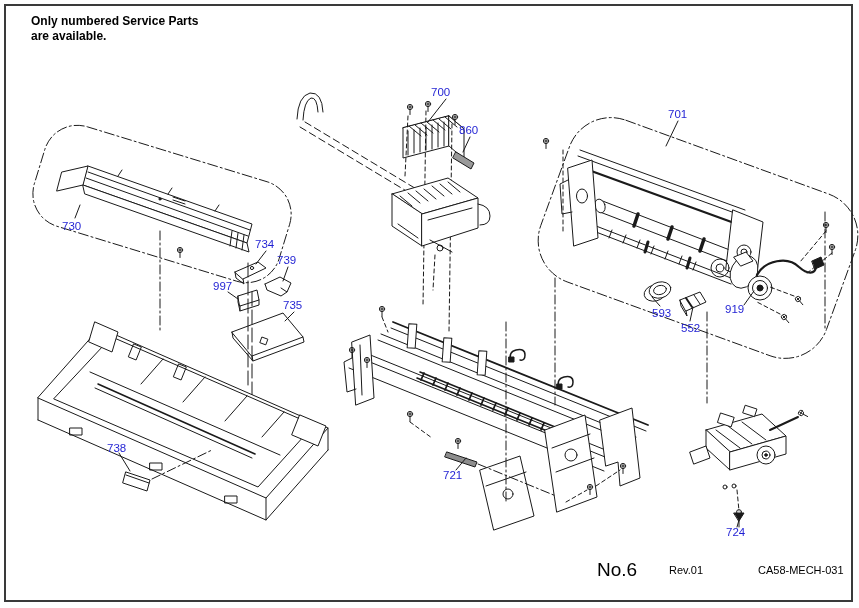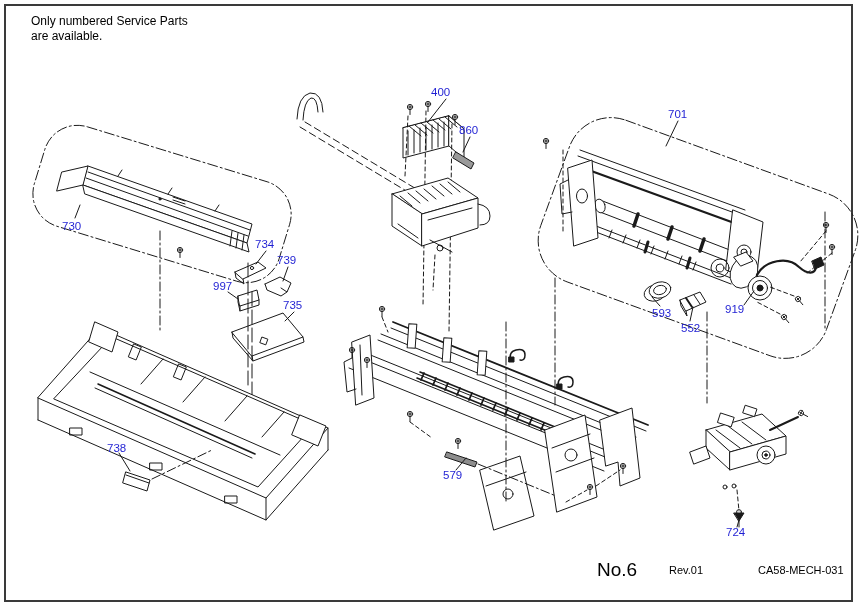--- a/index.html
+++ b/index.html
@@ -6,21 +6,21 @@
   #stage{
     position:relative;width:859px;height:608px;background:#ffffff;
     font-family:"Liberation Sans", sans-serif;overflow:hidden;
   }
   #border-frame{
     position:absolute;left:4px;top:4px;width:849px;height:598px;
     border:2px solid #3a3a3a;box-sizing:border-box;pointer-events:none;
   }
   .note{
     position:absolute;left:31px;top:14px;font-size:12px;line-height:15px;
-    color:#000;white-space:pre-line;
+    color:#000;white-space:pre-line;font-weight:bold;
   }
   .part-label{
     position:absolute;font-size:11.5px;color:#1f1fd3;line-height:12px;
   }
   .footer-title{
     position:absolute;left:92px;top:549px;font-size:13px;line-height:15.5px;
     color:#000;white-space:pre-line;letter-spacing:.2px;
   }
   .sheet-no{position:absolute;left:597px;top:559px;font-size:19px;color:#000;}
   .revision{position:absolute;left:669px;top:564px;font-size:11px;color:#000;}
@@ -352,33 +352,33 @@
       <line x1="294" y1="312" x2="285" y2="321"></line>
       <line x1="119" y1="453" x2="130" y2="471"></line>
       <line x1="744" y1="305" x2="754" y2="291"></line>
       <line x1="660" y1="306" x2="652" y2="297"></line>
       <line x1="690" y1="321" x2="693" y2="307"></line>
       <line x1="456" y1="470" x2="466" y2="458"></line>
       <line x1="737" y1="527" x2="739" y2="520"></line>
     </g>
   </svg>
 
-  <span class="part-label" style="left:431px;top:86px">400</span>
+  <span class="part-label" style="left:431px;top:86px">700</span>
   <span class="part-label" style="left:459px;top:124px">860</span>
   <span class="part-label" style="left:668px;top:108px">701</span>
   <span class="part-label" style="left:62px;top:220px">730</span>
   <span class="part-label" style="left:255px;top:238px">734</span>
   <span class="part-label" style="left:277px;top:254px">739</span>
   <span class="part-label" style="left:213px;top:280px">997</span>
   <span class="part-label" style="left:283px;top:299px">735</span>
   <span class="part-label" style="left:107px;top:442px">738</span>
   <span class="part-label" style="left:725px;top:303px">919</span>
   <span class="part-label" style="left:652px;top:307px">593</span>
   <span class="part-label" style="left:681px;top:322px">552</span>
-  <span class="part-label" style="left:443px;top:469px">579</span>
+  <span class="part-label" style="left:443px;top:469px">721</span>
   <span class="part-label" style="left:726px;top:526px">724</span>
 
   <div class="note">Only numbered Service Parts
 are available.</div>
   <div class="sheet-no">No.6</div>
   <div class="revision">Rev.01</div>
   <div class="doc-code">CA58-MECH-031</div>
 </div>
 
 </body></html>

